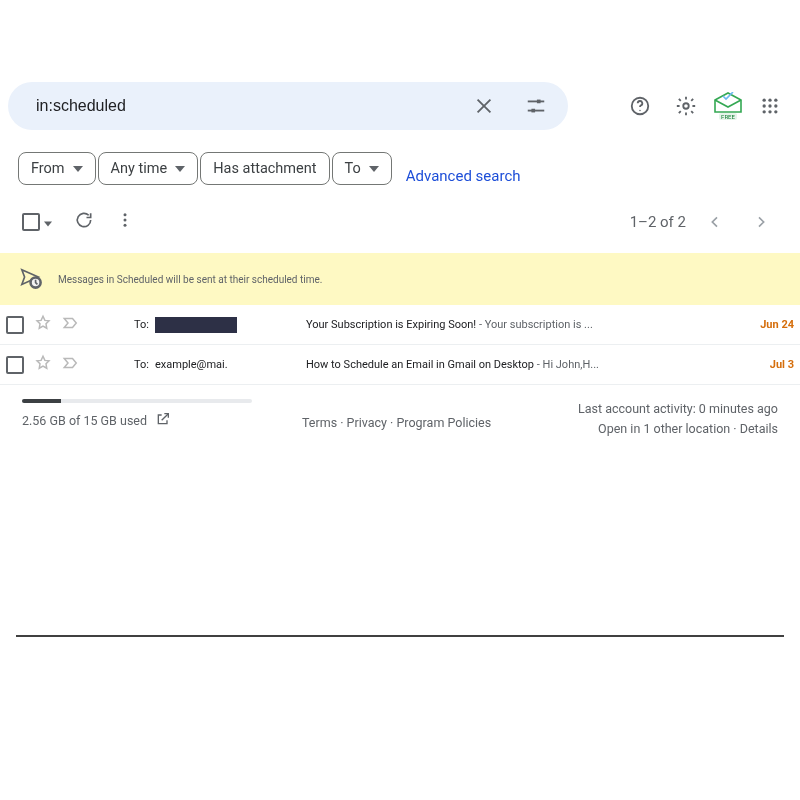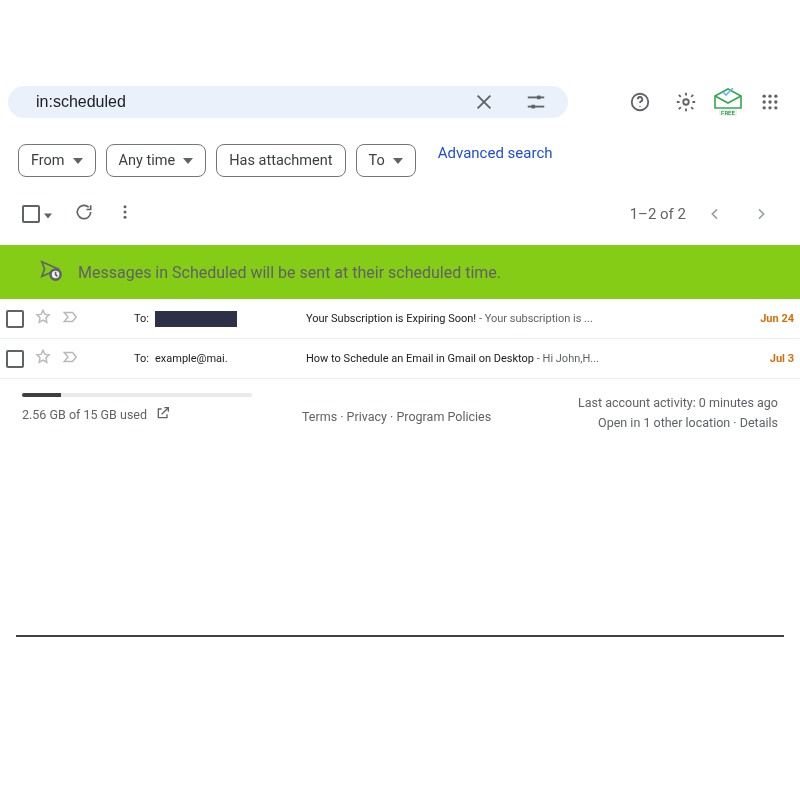--- a/index.html
+++ b/index.html
@@ -1,38 +1,38 @@
 <!DOCTYPE html>
 <html><head>
 <meta charset="utf-8">
 <style>
   * { box-sizing: border-box; }
   html, body { margin: 0; padding: 0; font-family: "Google Sans", Roboto, Arial, sans-serif; background: #fff; color: #202124; }
   .canvas { width: 800px; height: 800px; position: relative; overflow: hidden; }
   .top-spacer { height: 82px; background:#fff; }
   .header { display:flex; align-items:center; padding:0 10px 8px 8px; gap:14px;}
-  .search { flex:0 0 560px; height:32px; background:#eaf1fb; border-radius:24px; display:flex; align-items:center; padding:0 12px 0 14px; gap:12px;}
+  .search { flex:0 0 560px; height:48px; background:#eaf1fb; border-radius:24px; display:flex; align-items:center; padding:0 12px 0 14px; gap:12px;}
   .search input { flex:1; border:none; outline:none; background:transparent; font-size:16px; color:#202124;}
   .icon-btn { width:40px; height:40px; border-radius:50%; display:flex; align-items:center; justify-content:center; color:#5f6368; cursor:pointer;}
   .icon-btn svg { width:22px; height:22px; }
   .header-right { margin-left:auto; display:flex; align-items:center; gap:6px;}
   .app-launcher svg { width:20px; height:20px;}
-  .chips { display:flex; align-items:flex-start; gap:10px; padding:14px 18px 0 18px; }
+  .chips { display:flex; align-items:flex-end; gap:2px; padding:14px 18px 0 18px; }
   .chip { height:33px; border:1px solid #747775; border-radius:8px; display:flex; align-items:center; padding:0 12px; font-size:14.5px; color:#3c4043; gap:8px; cursor:pointer; background:#fff;}
   .chip .caret { width:10px; height:10px; }
   .adv { color:#1d4ed8; font-size:15px; margin-left:12px; cursor:pointer;}
   .toolbar { display:flex; align-items:center; padding:20px 22px 14px 22px; color:#5f6368;}
   .toolbar .tb-left { display:flex; align-items:center; gap:22px;}
   .sel-wrap { display:flex; align-items:center; gap:4px;}
   .checkbox { width:18px; height:18px; border:2px solid #5f6368; border-radius:2px;}
   .caret-sm svg{ width:8px; height:8px;}
   .toolbar-right { margin-left:auto; display:flex; align-items:center; gap:12px; color:#5f6368; font-size:15px;}
   .nav-arr { width:34px; height:34px; display:flex; align-items:center; justify-content:center; border-radius:50%; cursor:pointer;}
   .nav-arr svg { width:16px; height:16px;}
-  .banner { background:#84cc16; display:flex; align-items:center; gap:16px; padding:14px 40px; color:#5f6368; font-size:16px;}
+  .banner { background:#fef9c3; display:flex; align-items:center; gap:16px; padding:14px 20px; color:#5f6368; font-size:10px;}
   .banner svg { width:22px; height:22px;}
   .row { display:flex; align-items:center; padding:8px 6px; border-bottom:1px solid #eceff1; min-height:40px; font-size:11px; gap:12px; cursor:pointer;}
   .row-icons { display:flex; align-items:center; gap:10px; color:#b9b9b9;}
   .row-icons svg { width:18px; height:18px;}
   .row-to { width:160px; white-space:nowrap; overflow:hidden; text-overflow:ellipsis; color:#202124; display:flex; align-items:center; gap:6px;}
   .redact { display:inline-block; width:82px; height:16px; background:#2d3046;}
   .row-body { flex:1; white-space:nowrap; overflow:hidden; text-overflow:ellipsis; color:#202124; min-width:0;}
   .row-body .snippet { color:#5f6368;}
   .row-date { color:#d56e0c; font-weight:700; margin-left:8px; white-space:nowrap;}
   .footer { display:flex; padding:14px 22px; font-size:12.5px; color:#5f6368; gap:20px;}

